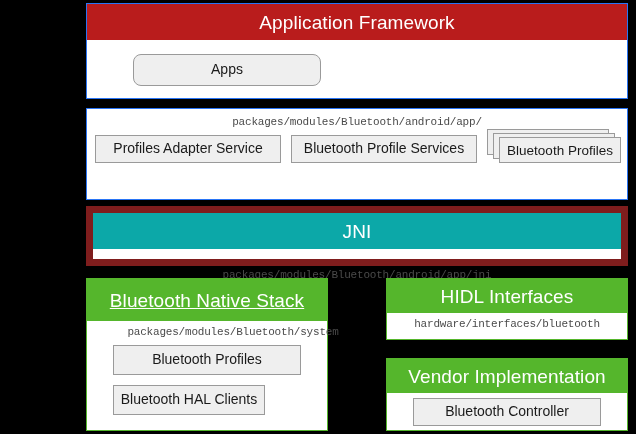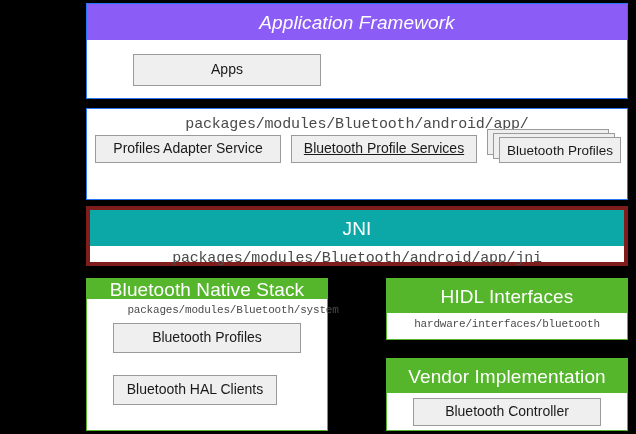--- a/index.html
+++ b/index.html
@@ -20,47 +20,47 @@
   }
 
   
   .panel {
     position: absolute;
     background: #ffffff;
     display: flex;
     flex-direction: column;
   }
   .panel.blue   { border: 1px solid #2a75f5; }
-  .panel.teal   { border: 4px solid #7f1d1d; }
+  .panel.teal   { border: 7px solid #7f1d1d; gap: 16px; }
   .panel.green  { border: 1px solid #55b62c; }
 
   .panel-header {
     color: #ffffff;
     text-align: center;
     font-size: 19px;
     line-height: 1;
     letter-spacing: 0.1px;
     display: flex;
     align-items: center;
     justify-content: center;
     flex: 0 0 auto;
   }
-  .panel-header.blue  { background: #8b5cf6; font-style: italic; }
+  .panel-header.blue  { background: #b91c1c; }
   .panel-header.teal  { background: #0ca8a8; }
   .panel-header.green { background: #55b62c; }
 
   .panel-body {
     flex: 1 1 auto;
     position: relative;
     background: #ffffff;
   }
 
   .path-label {
     font-family: "Liberation Mono", "DejaVu Sans Mono", monospace;
-    font-size: 15px;
+    font-size: 11px;
     color: #4a4a4a;
     text-align: center;
     width: 100%;
     line-height: 1;
     letter-spacing: -0.2px;
   }
 
   
   .box {
     position: absolute;
@@ -101,45 +101,45 @@
   #p-appframework { left: 86px;  top: 3px;   width: 542px; height: 96px; }
   #p-appframework > .panel-header { height: 36px; }
 
   #p-stack        { left: 86px;  top: 108px; width: 542px; height: 92px; }
   #p-stack > .panel-header { height: 33px; }
 
   #p-jni          { left: 86px;  top: 206px; width: 542px; height: 60px; }
   #p-jni > .panel-header { height: 36px; }
 
   #p-native       { left: 86px;  top: 278px; width: 242px; height: 153px; }
-  #p-native > .panel-header { height: 20px; }
+  #p-native > .panel-header { height: 42px; text-decoration: underline; }
 
   #p-hidl         { left: 386px; top: 278px; width: 242px; height: 62px; }
   #p-hidl > .panel-header { height: 34px; }
 
   #p-vendor       { left: 386px; top: 358px; width: 242px; height: 73px; }
   #p-vendor > .panel-header { height: 34px; }
 </style>
 </head>
 <body>
 
 <div id="canvas">
 
   <div class="panel blue" id="p-appframework">
     <div class="panel-header blue">Application Framework</div>
     <div class="panel-body">
-      <div class="box" style="left:46px; top:14px; width:188px; height:32px;">Apps</div>
+      <div class="box" style="left:46px; top:14px; width:188px; height:32px;border-radius:8px;">Apps</div>
     </div>
   </div>
 
   <div class="panel blue" id="p-stack">
     <div class="panel-body">
       <div class="path-label" style="position:absolute; left:0; top:8px;">packages/modules/Bluetooth/android/app/</div>
       <div class="box" style="left:8px; top:26px; width:186px; height:28px;">Profiles Adapter Service</div>
-      <div class="box" style="left:204px; top:26px; width:186px; height:28px;text-decoration:underline;">Bluetooth Profile Services</div>
+      <div class="box" style="left:204px; top:26px; width:186px; height:28px;">Bluetooth Profile Services</div>
 
       <div class="stack-wrap" style="left:400px; top:20px; width:136px; height:36px;">
         <div class="card" style="left:0px;  top:0px;  width:122px; height:26px;"></div>
         <div class="card" style="left:6px;  top:4px;  width:122px; height:26px;"></div>
         <div class="card front" style="left:12px; top:8px; width:122px; height:26px;">Bluetooth Profiles</div>
       </div>
     </div>
   </div>
 
   <div class="panel teal" id="p-jni">
@@ -147,21 +147,21 @@
     <div class="panel-body">
       <div class="path-label" style="position:absolute; left:0; top:5px;font-family:Liberation Mono, monospace;">packages/modules/Bluetooth/android/app/jni</div>
     </div>
   </div>
 
   <div class="panel green" id="p-native">
     <div class="panel-header green">Bluetooth Native Stack</div>
     <div class="panel-body">
       <div class="path-label" style="position:absolute; left:0; top:6px; font-size:11px;margin-left:26px;">packages/modules/Bluetooth/system</div>
       <div class="box" style="left:26px; top:24px; width:188px; height:30px;">Bluetooth Profiles</div>
-      <div class="box" style="left:26px; top:64px; width:164px; height:30px;margin-top:12px;">Bluetooth HAL Clients</div>
+      <div class="box" style="left:26px; top:64px; width:152px; height:30px;">Bluetooth HAL Clients</div>
     </div>
   </div>
 
   <div class="panel green" id="p-hidl">
     <div class="panel-header green">HIDL Interfaces</div>
     <div class="panel-body">
       <div class="path-label" style="position:absolute; left:0; top:6px; font-size:11px;">hardware/interfaces/bluetooth</div>
     </div>
   </div>
 

